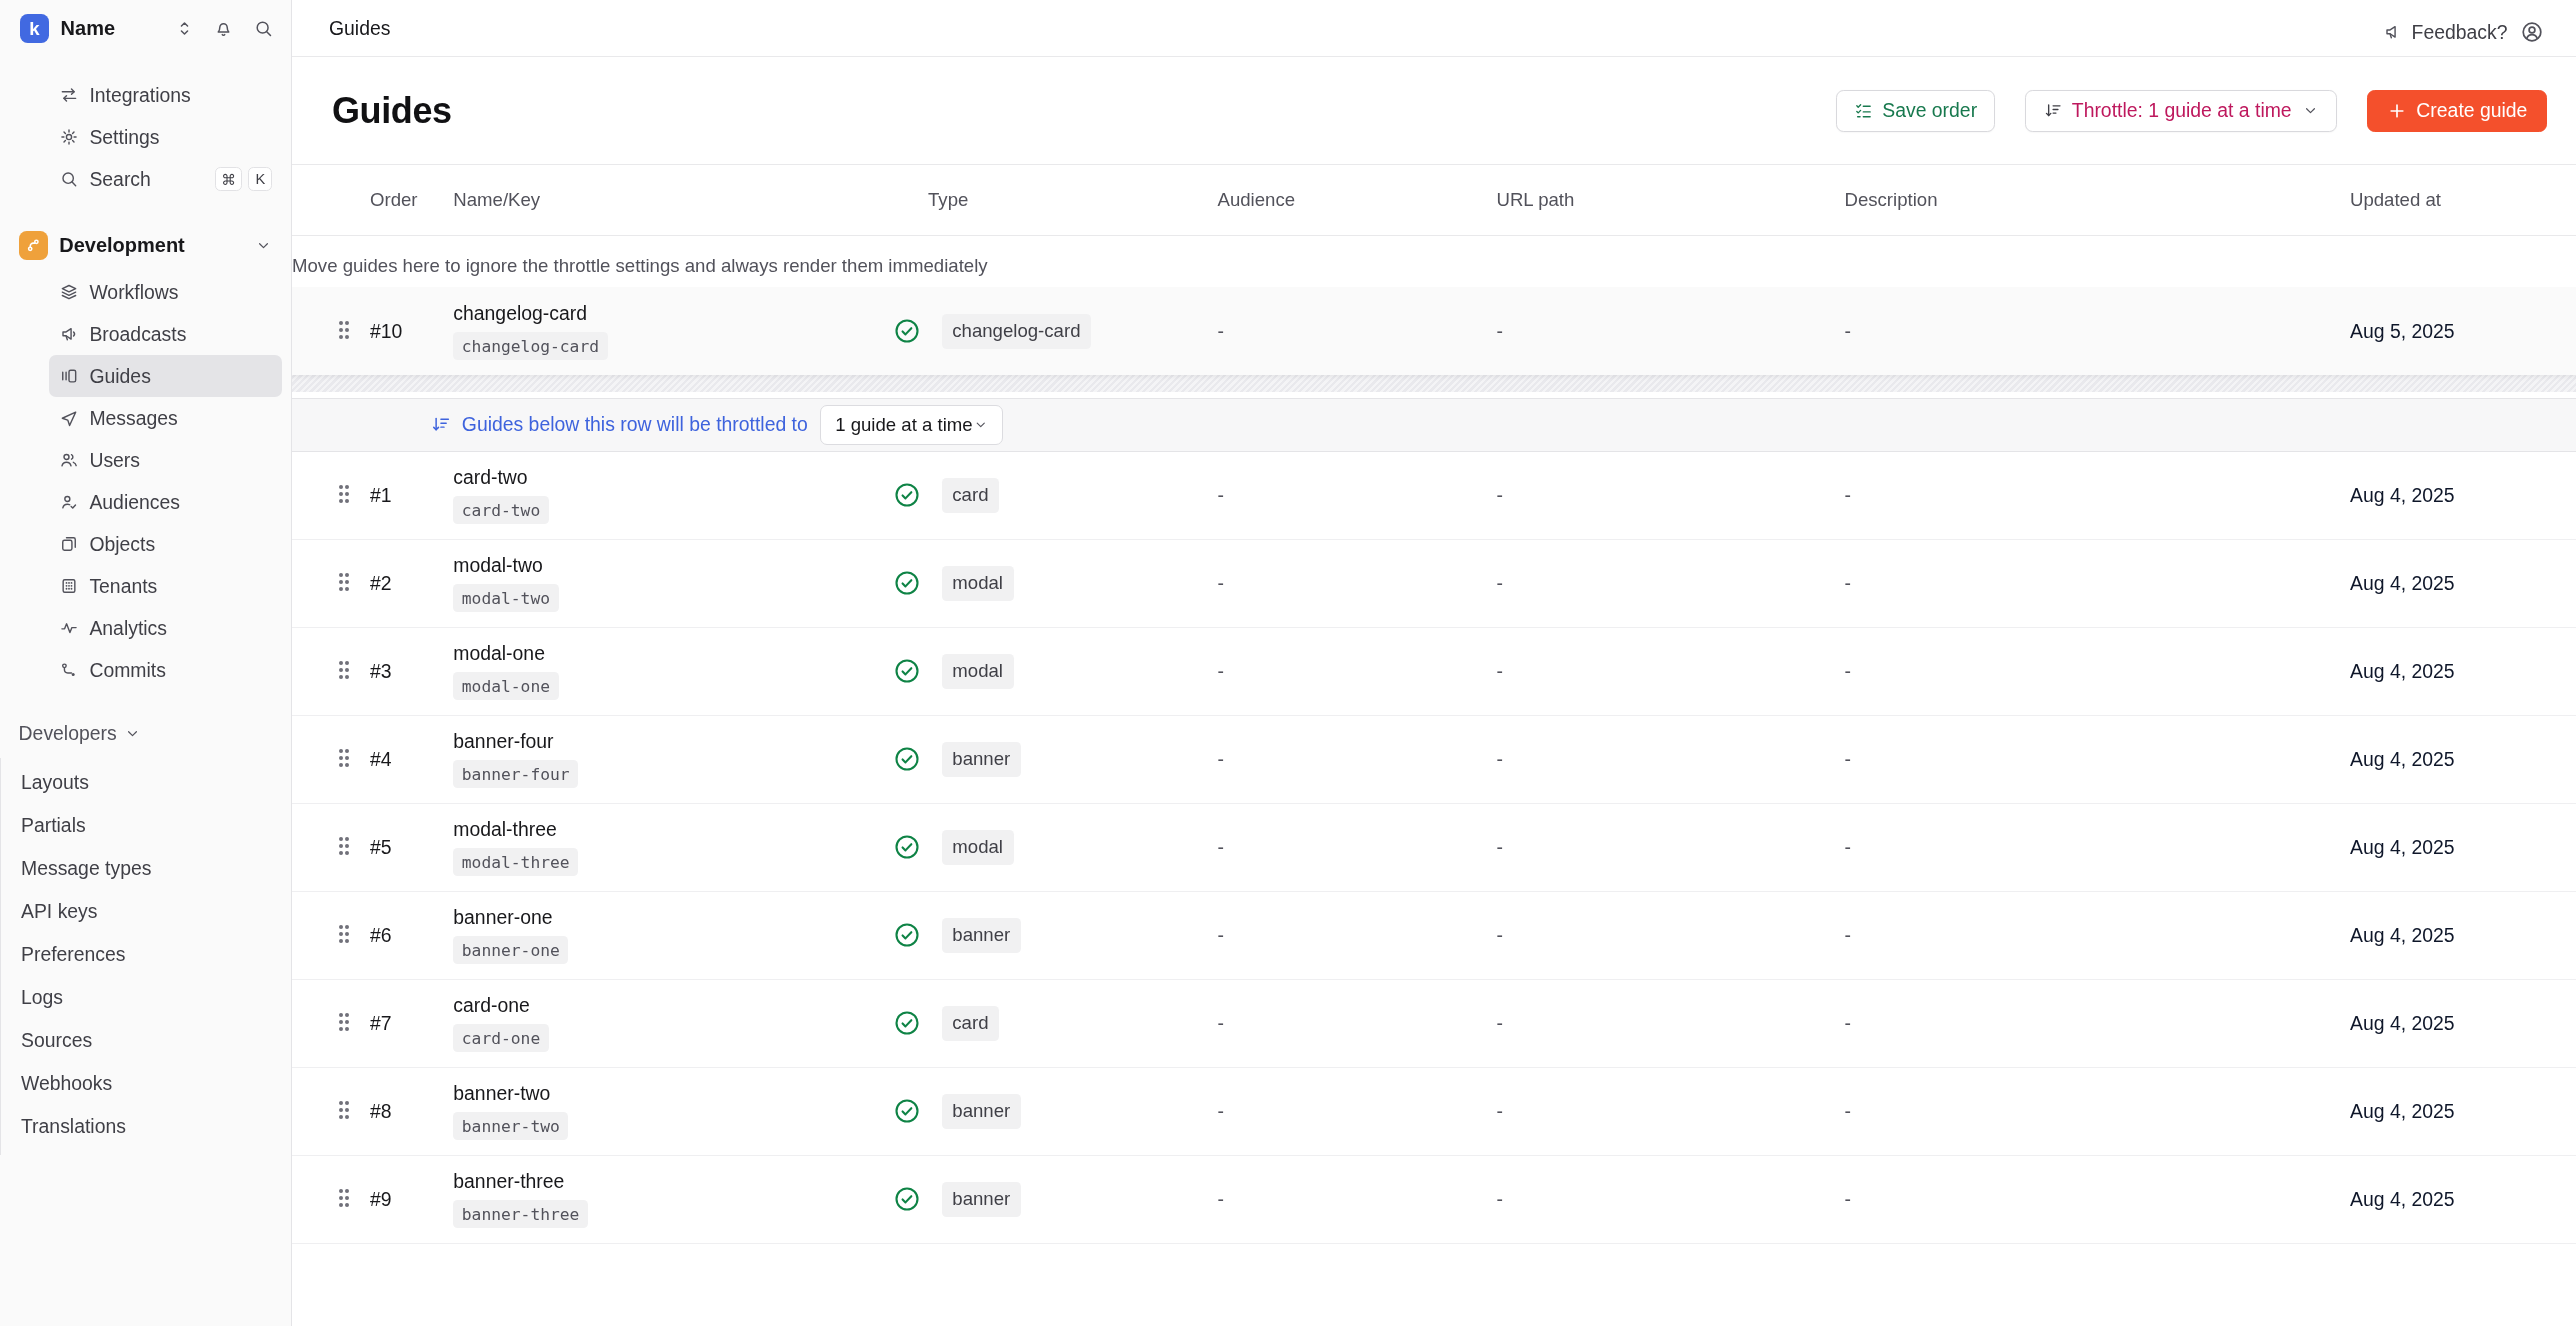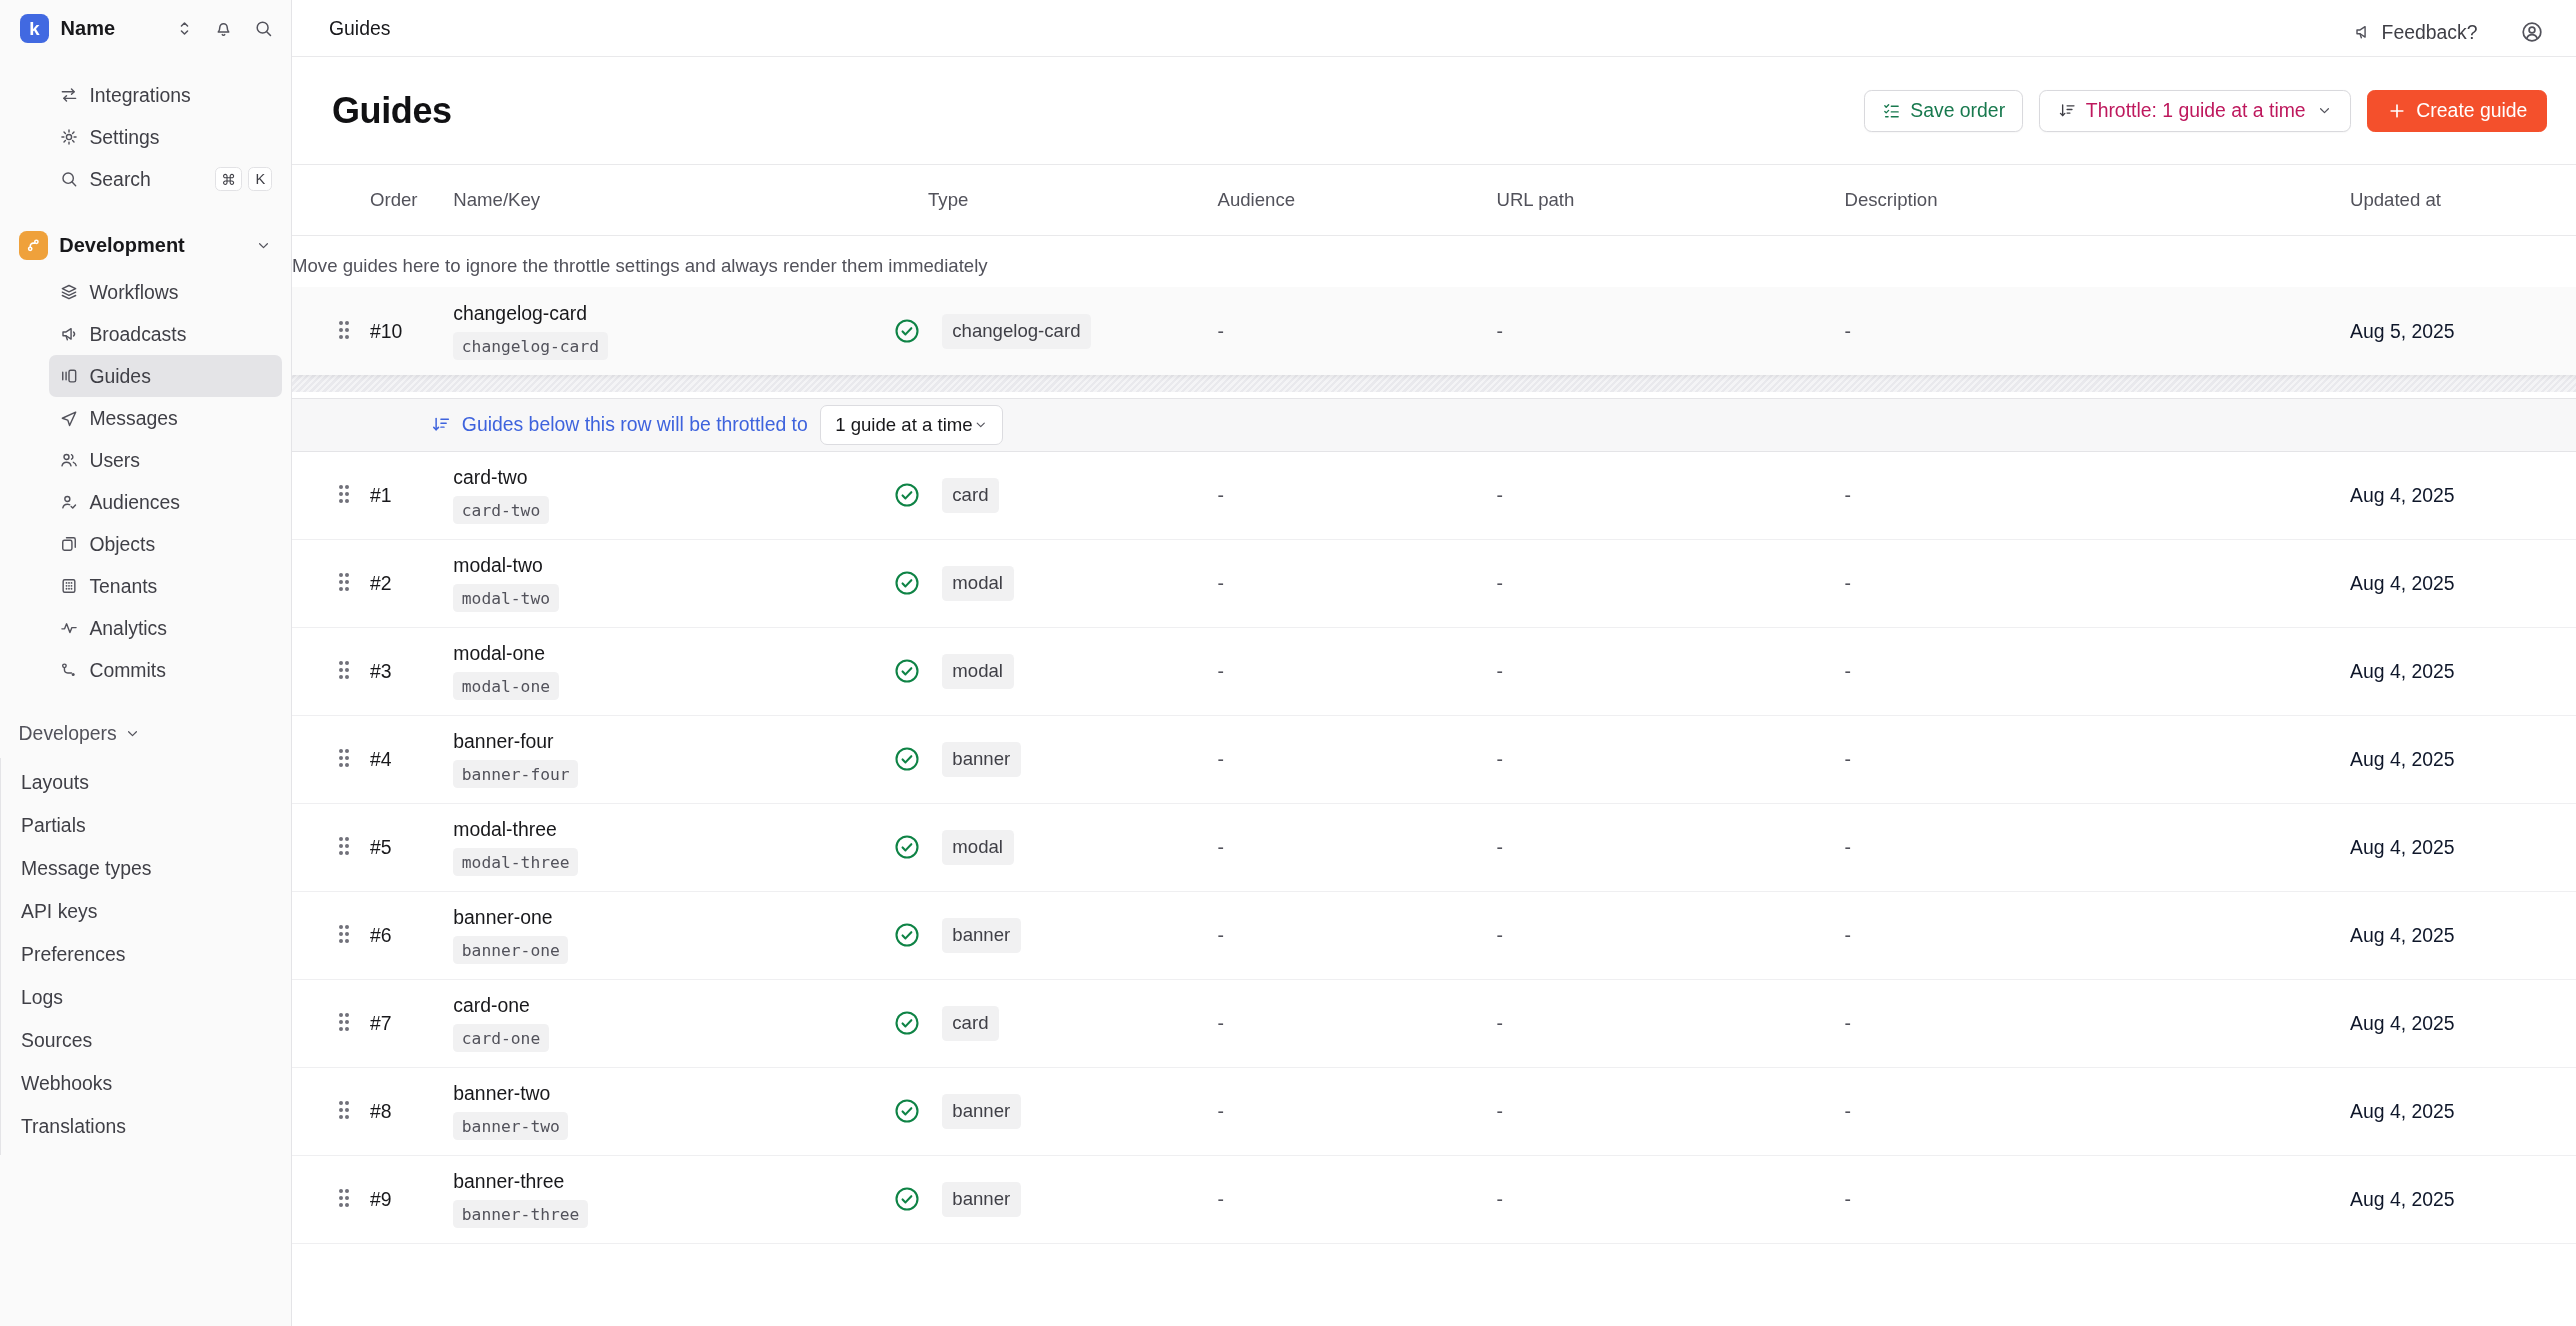--- a/index.html
+++ b/index.html
@@ -52,29 +52,29 @@
   .dev-section-header { display:flex; align-items:center; gap:7.7px; margin:23px 0 4.6px 0; padding:0 18.6px; height:39px; color:#52525b; font-size:19.4px; cursor:pointer; }
   .dev-section-header .ic { width:17px; height:17px; }
   .dev-tree { border-left:1.5px solid #e4e4e7; padding:3.1px 0 7.7px 0; }
   .dev-item { height:43px; display:flex; align-items:center; padding-left:20px; color:#3f3f46; font-size:19.4px; cursor:pointer; }
 
   
   main.content { position:absolute; left:292px; top:0; width:2284px; height:1327px; background:#fff; }
 
   .topbar { height:57px; border-bottom:0.8px solid #e9e9eb; display:flex; align-items:center; padding:0 32.5px 0 37px; }
   .crumb { font-size:19.4px; font-weight:500; color:#18181b; }
-  .topbar-right { margin-left:auto; display:flex; align-items:center; gap:42px;margin-top:8px; }
+  .topbar-right { margin-left:auto; display:flex; align-items:center; gap:12px;margin-top:8px; }
   .feedback { display:flex; align-items:center; gap:8.5px; color:#3f3f46; font-size:19.4px; cursor:pointer; }
   .feedback .ic { color:#52525b; }
   .avatar-btn { color:#52525b; cursor:pointer; }
   .avatar-btn .ic { width:24px; height:24px; }
 
   .page-header { height:107px; display:flex; align-items:center; padding:0 29px 0 40px; }
   .page-title { font-size:36px; font-weight:700; letter-spacing:-0.4px; color:#111113; }
-  .actions { margin-left:auto; display:flex; align-items:center; gap:16px; }
+  .actions { margin-left:auto; display:flex; align-items:center; gap:30px; }
   .btn {
     height:42px; display:flex; align-items:center; gap:9.3px; padding:0 17px;
     border:0.8px solid #d9d9dd; border-radius:7.7px; background:#fff; font-size:19.4px; font-weight:500;
     cursor:pointer; box-shadow:0 0.8px 1.5px rgba(0,0,0,0.03);
   }
   .btn-save { color:#18794e; }
   .btn-save .ic { width:19.4px; height:19.4px; }
   .btn-throttle { color:#be185d;text-align:right; }
   .btn-throttle .ic { width:19.4px; height:19.4px; color:#3f3f46; }
   .btn-throttle .chev { width:17px; height:17px; color:#52525b; margin-left:1.5px; }

